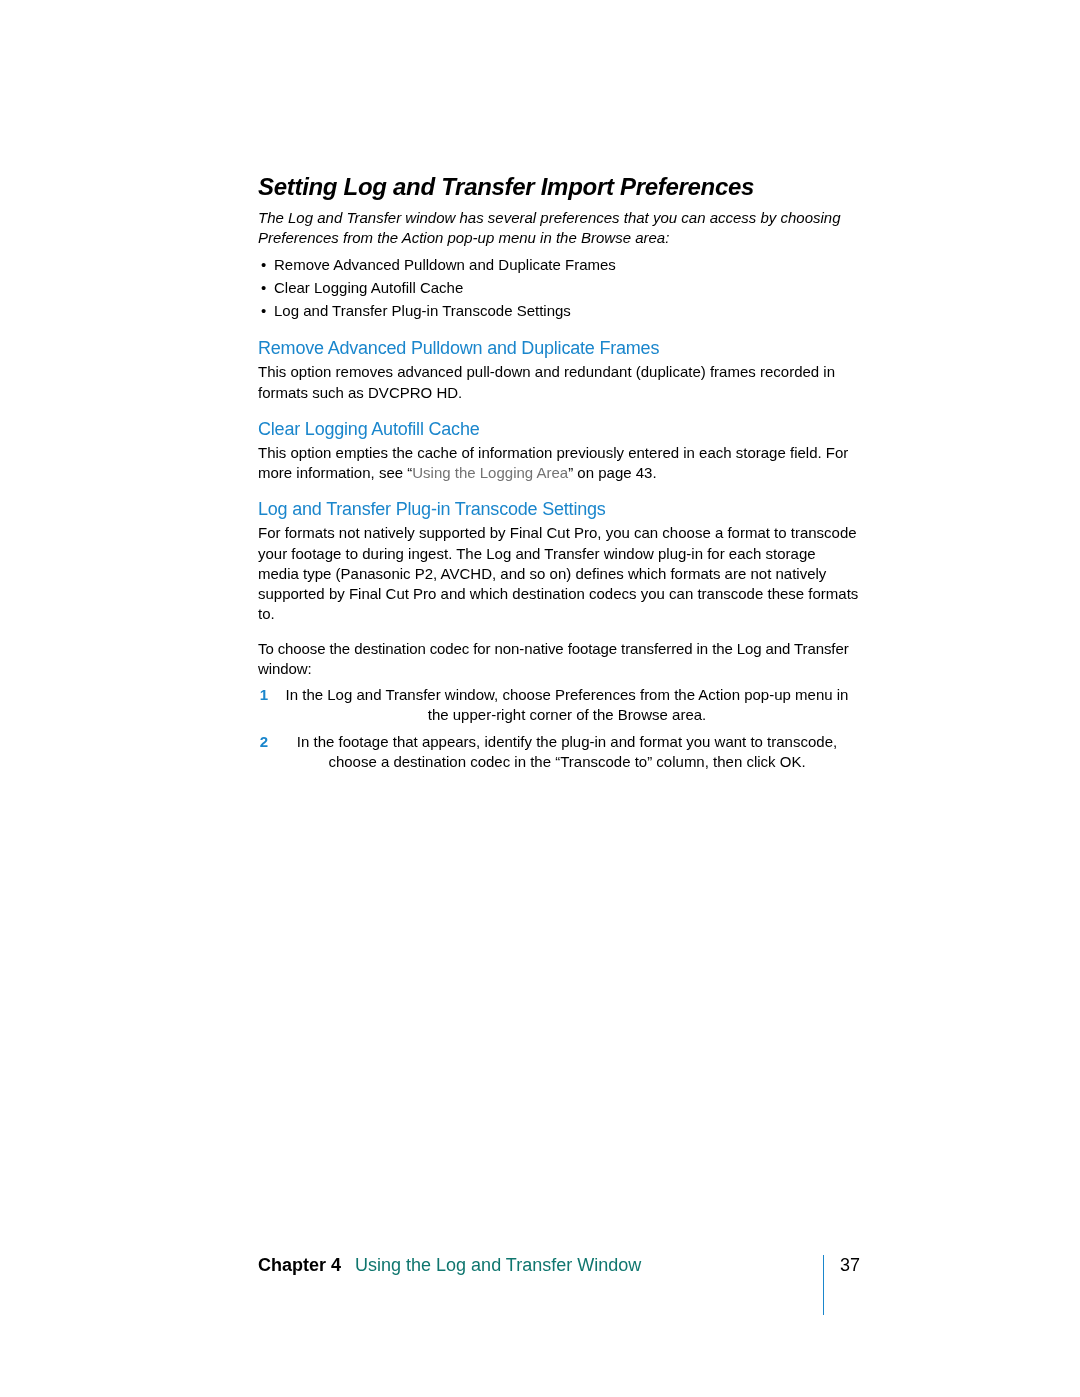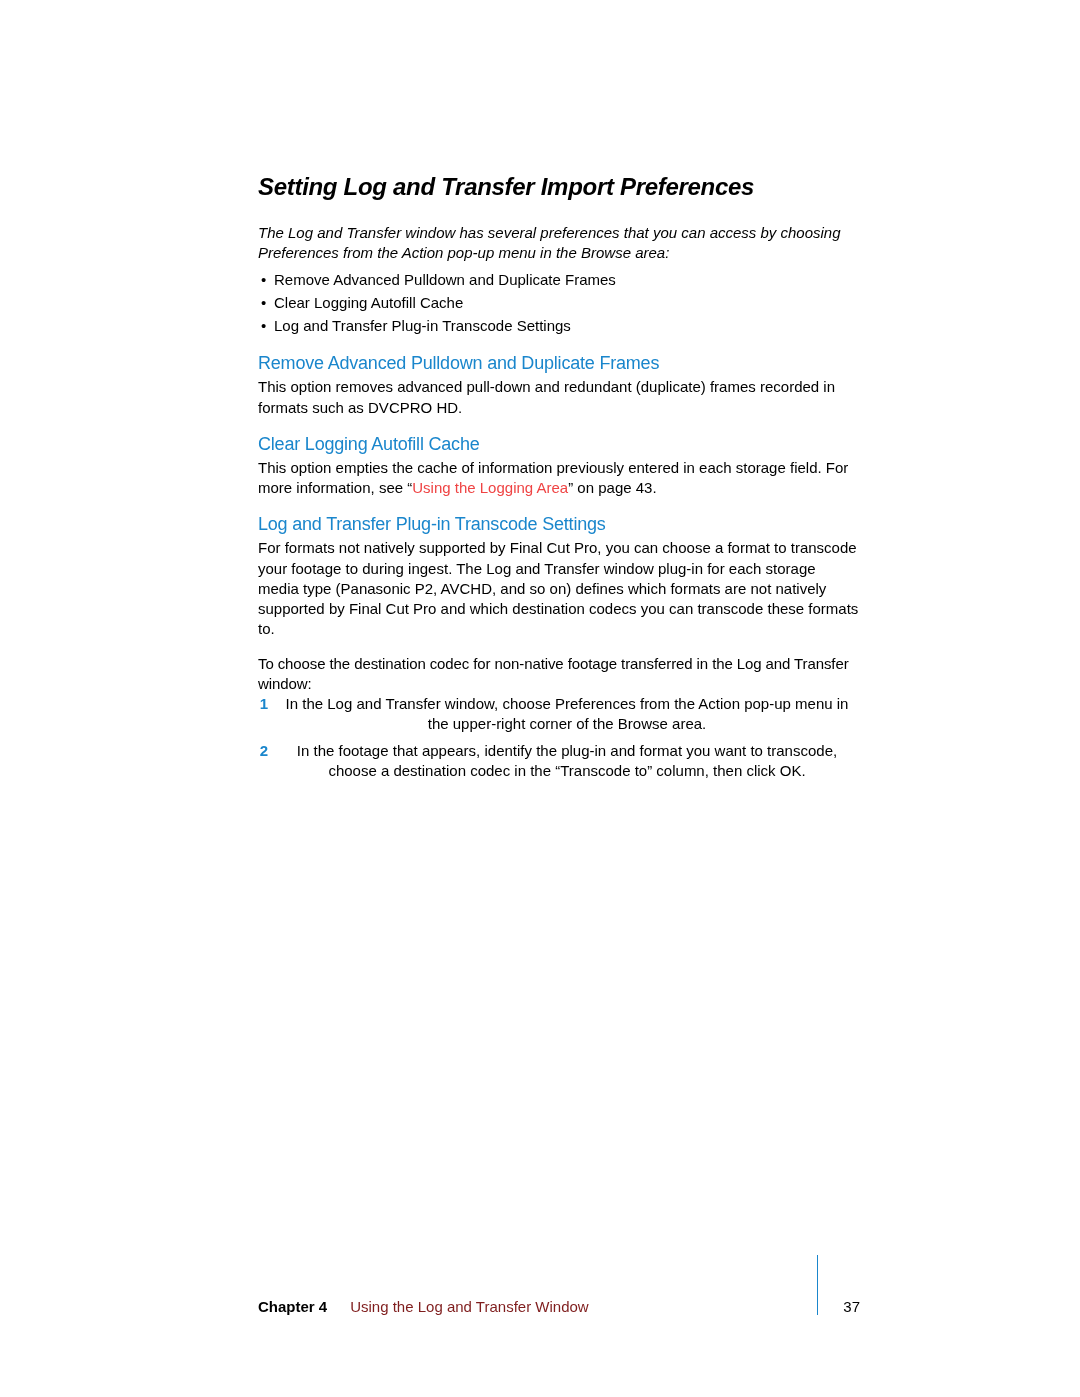--- a/index.html
+++ b/index.html
@@ -12,21 +12,21 @@
       position: relative;
     }
     .page {
       padding: 172px 220px 0 258px;
     }
     .h1 {
       font-style: italic;
       font-weight: 600;
       font-size: 24px;
       line-height: 1.25;
-      margin-bottom: 21px;
+      margin-bottom: 6px;
       letter-spacing: -0.3px;
     }
     .intro {
       font-size: 15px;
       line-height: 1.35;
       margin-bottom: 4px;
       font-style: italic;
     }
     ul.bullets {
       list-style: none;
@@ -51,26 +51,27 @@
       margin-top: 16px;
       margin-bottom: 3px;
       letter-spacing: -0.2px;
     }
     .para {
       font-size: 15px;
       line-height: 1.35;
       margin-bottom: 14px;
     }
     .link-gray {
-      color: #ef4444;
+      color: #737373;
     }
     .bold-run {
       font-weight: 400;
       font-size: 15px;
       line-height: 1.35;
+      margin-bottom: 6px;
       letter-spacing: -0.1px;
     }
     ol.steps {
       list-style: none;
       counter-reset: step;
     }
     ol.steps li {
       counter-increment: step;
       position: relative;
       font-size: 15px;
@@ -88,26 +89,25 @@
       top: 0;
       width: 16px;
       text-align: right;
     }
     .footer {
       position: absolute;
       bottom: 82px;
       left: 258px;
       right: 220px;
       display: flex;
-      align-items: flex-end;
-      font-size: 15px;
-      gap: 9px;
+      align-items: flex-start;
+      font-size: 18px;
     }
     .footer .chapter-label { font-weight: 600; }
-    .footer .chapter-title { color: #7f1d1d; margin-left: 14px; }
+    .footer .chapter-title { color: #0f766e; margin-left: 14px; }
     .footer .spacer { flex: 1; }
     .footer .divider {
       width: 1px;
       height: 60px;
       background: #1a86cc;
       margin: 0 16px 0 16px;
     }
     .footer .page-num { }
   </style>
 </head>

